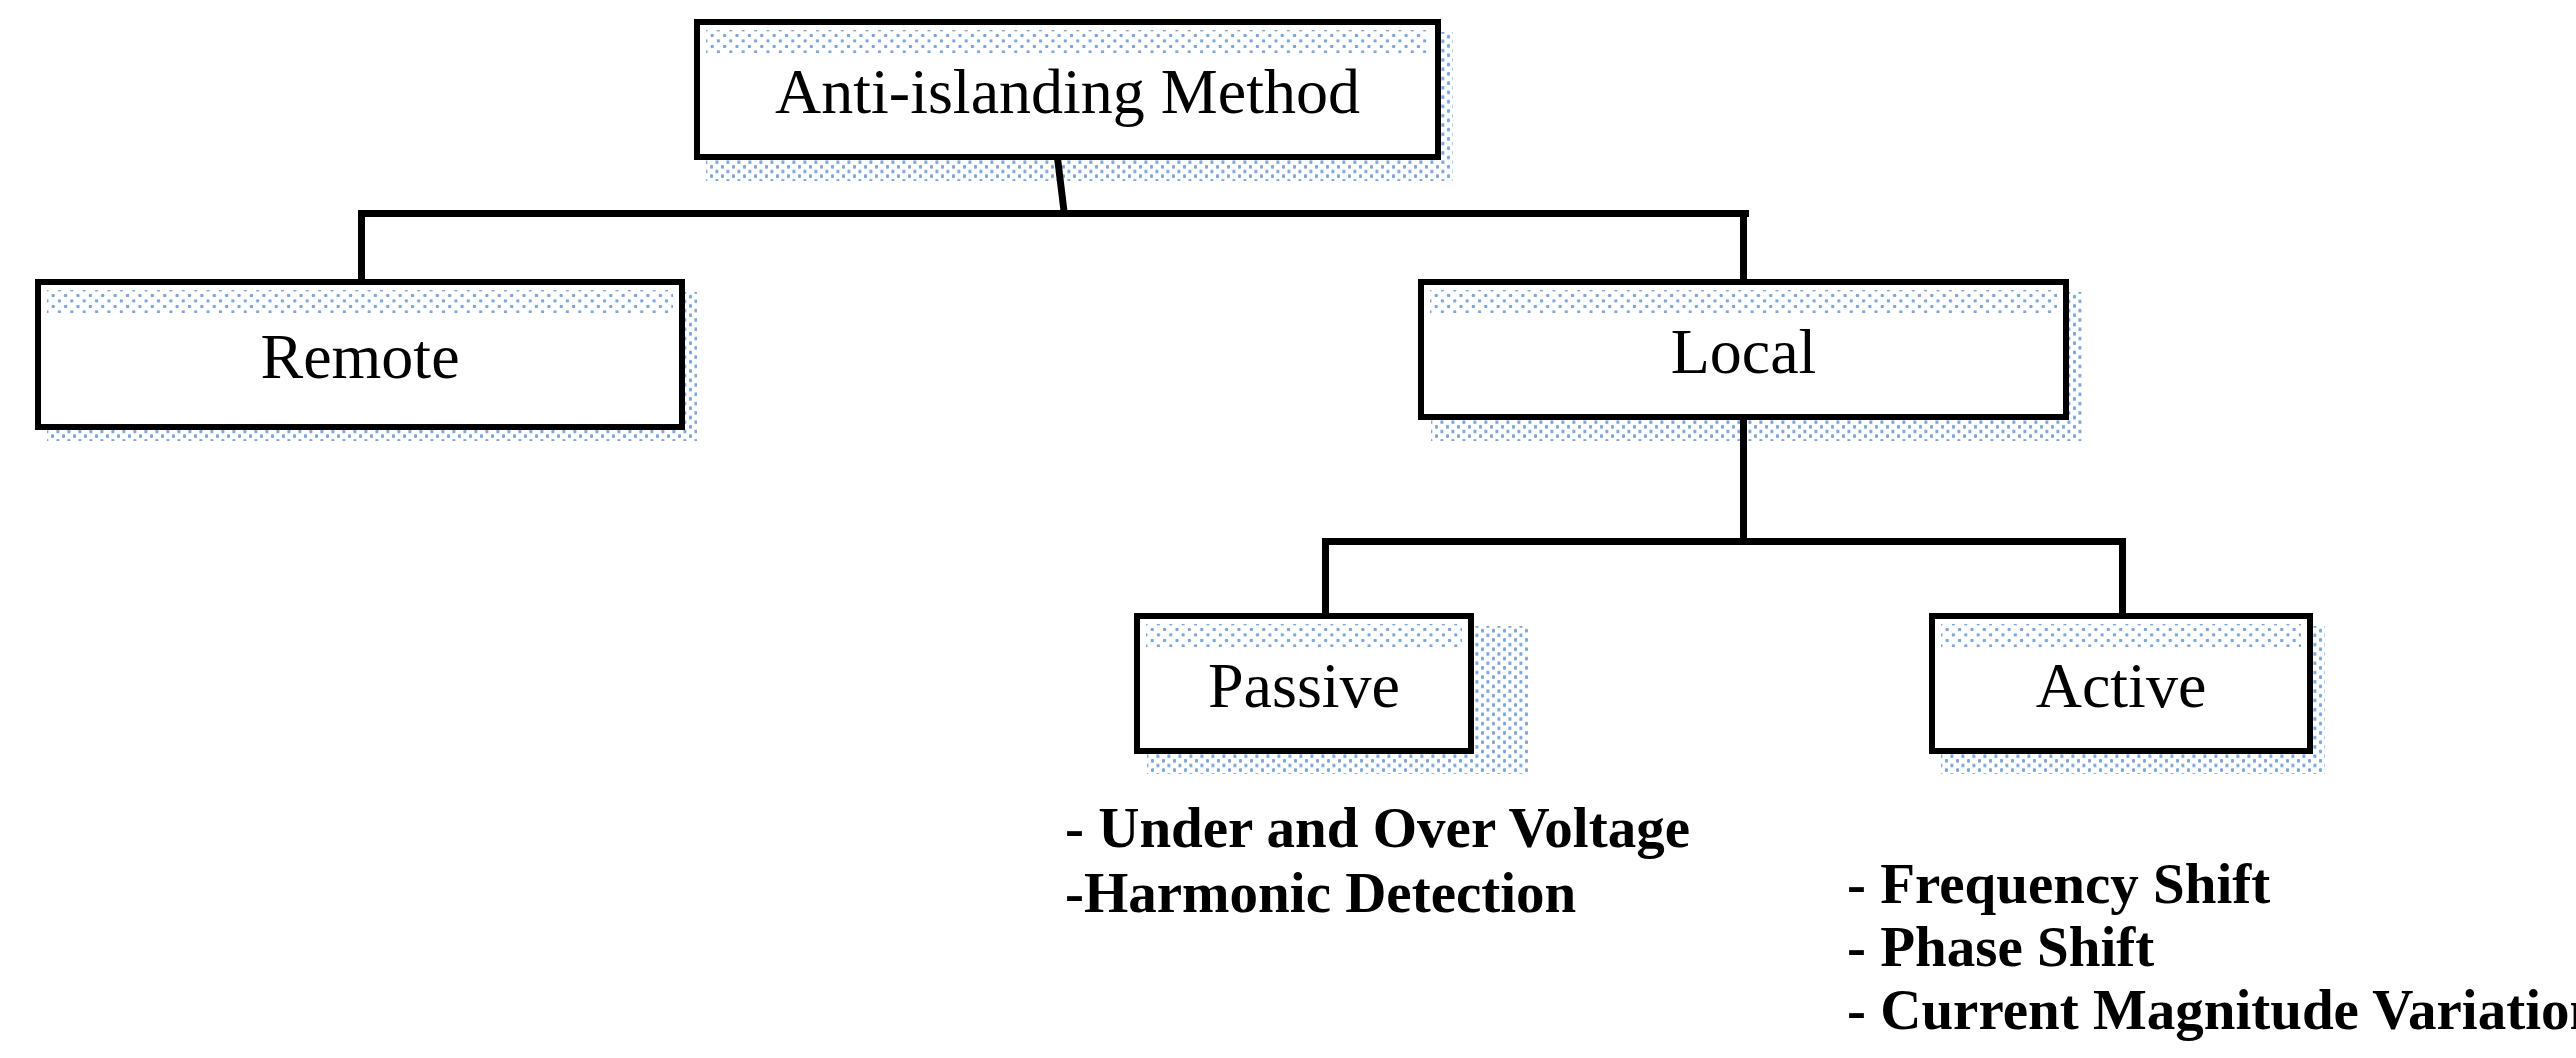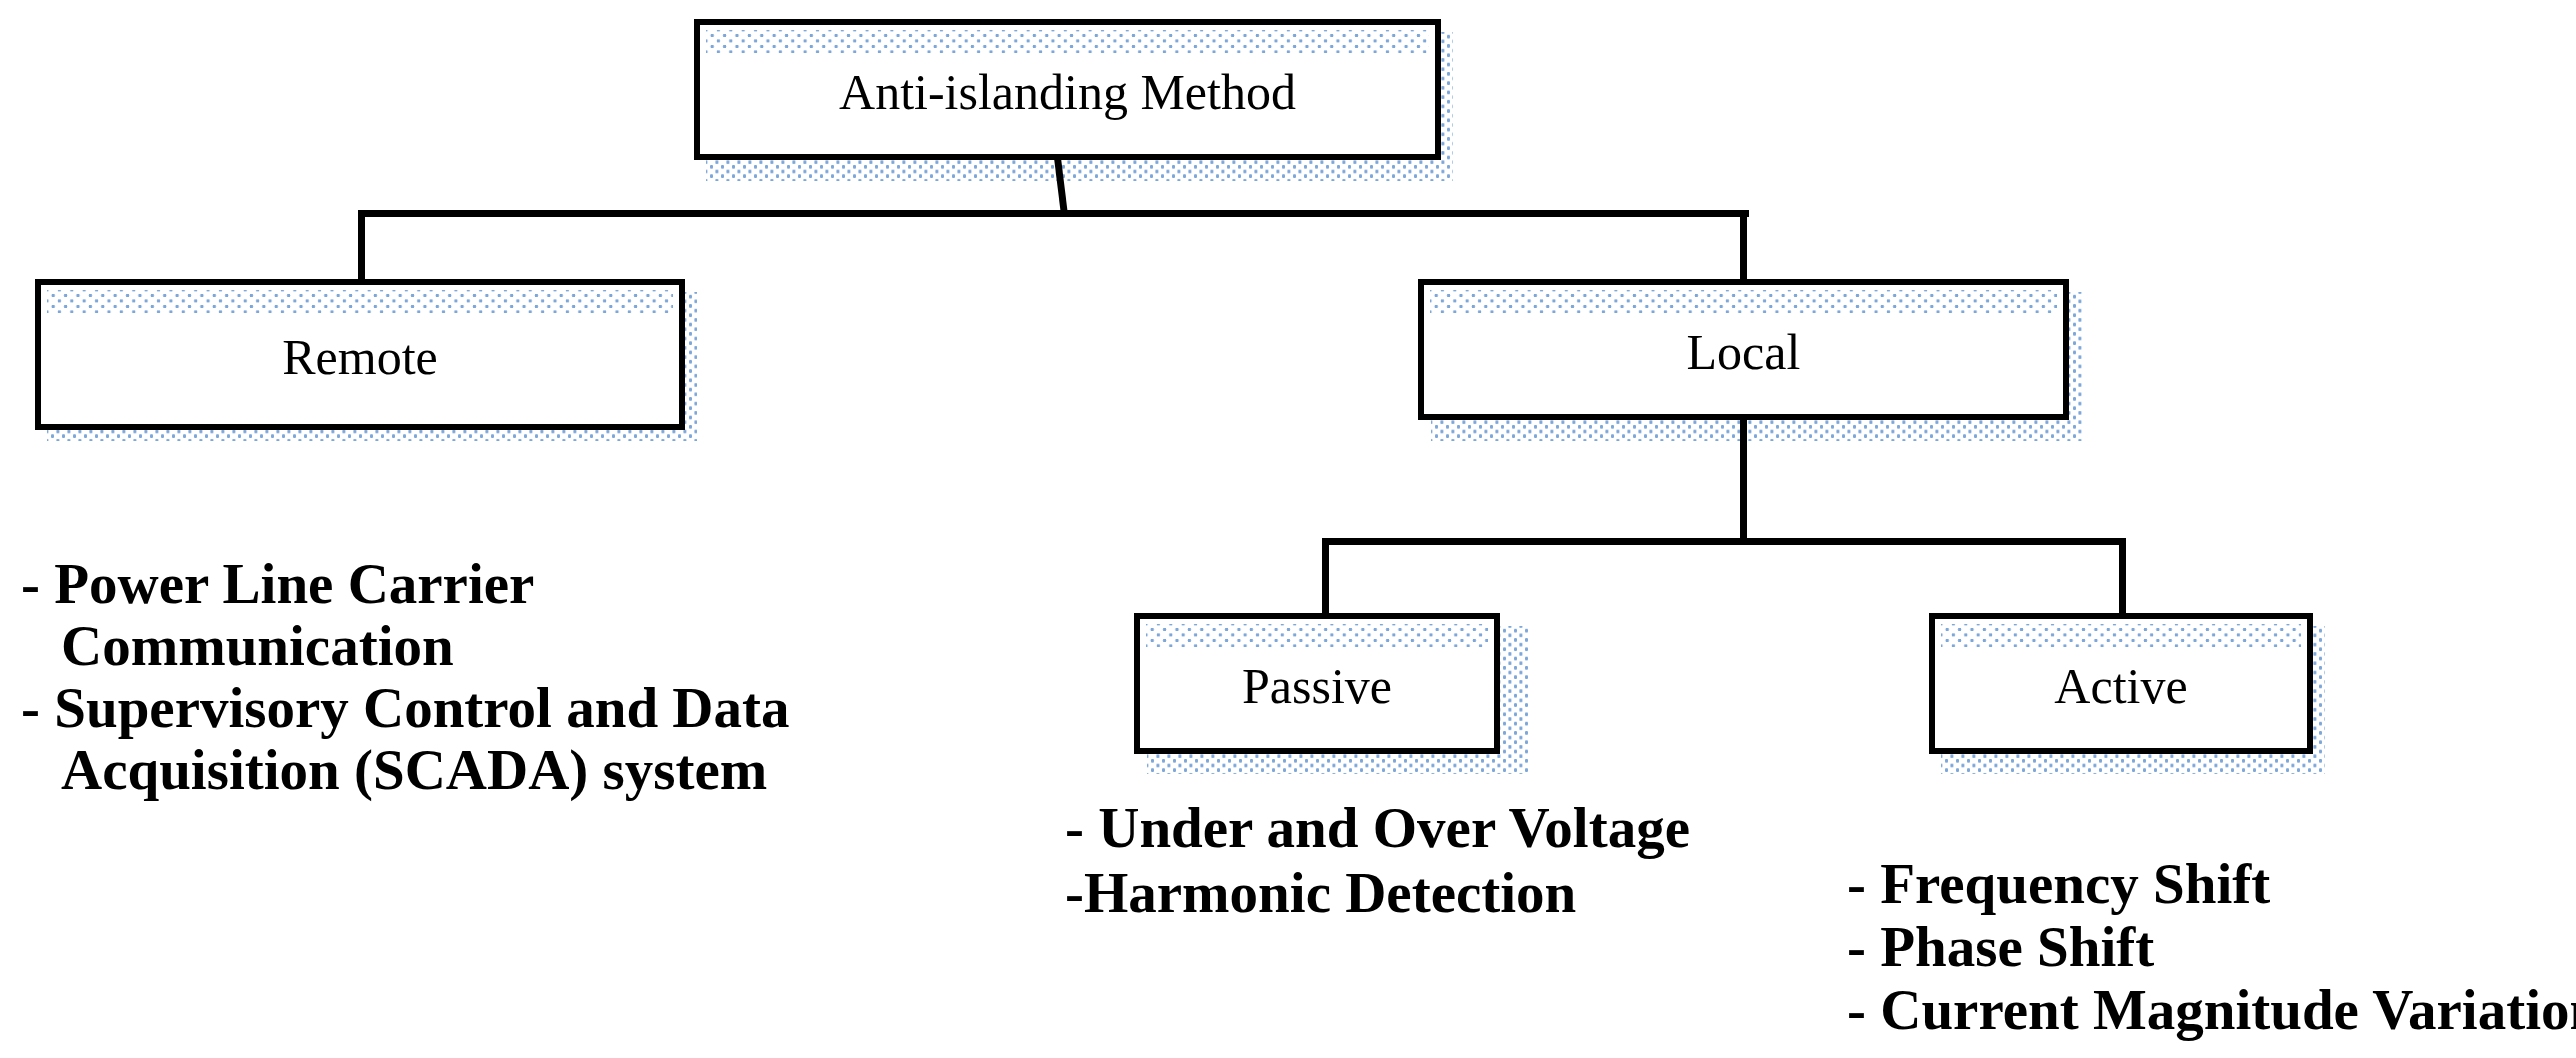--- a/index.html
+++ b/index.html
@@ -25,21 +25,21 @@
   
   .node{
     position:absolute;
     box-sizing:border-box;
     background:var(--box-fill);
     border:6.2px solid var(--box-border);
     display:flex; align-items:center; justify-content:center;
     z-index:2;
   }
   .node .label{
-    font-size:50px;
+    font-size:64px;
     line-height:1;
     white-space:nowrap;
     padding-top:4.7px;
   }
   
   .node::before{
     content:"";
     position:absolute;
     left:6.2px; right:6.2px; top:4.7px;
     height:23px;
@@ -60,21 +60,21 @@
     background-size:11px 9.3px,11px 9.3px;
     background-position:0 0,5.4px 4.7px;
     pointer-events:none;
   }
   #node-root    {left:694px;  top:19.4px;  width:747px; height:141px;}
   #shadow-root  {left:706px;  top:32px;  width:747px; height:149px;}
   #node-remote  {left:35px;   top:279px; width:650px; height:151px;}
   #shadow-remote{left:47px;   top:292px; width:650px; height:149px;}
   #node-local   {left:1418px; top:279px; width:651px; height:141px;}
   #shadow-local {left:1431px; top:292px; width:651px; height:149px;}
-  #node-passive {left:1134px; top:613px; width:366px; height:141px;}
+  #node-passive {left:1134px; top:613px; width:340px; height:141px;}
   #shadow-passive{left:1147px;top:626px; width:382px; height:148px;}
   #node-active  {left:1929px; top:613px; width:384px; height:141px;justify-content:center;}
   #shadow-active{left:1941px; top:626px; width:384px; height:148px;}
   
   .line{
     position:absolute;
     background:var(--line);
     z-index:3;
   }
   #conn-root-stub    {left:1054px; top:158px; width:7px;    height:56px;
@@ -130,26 +130,20 @@
   <div class="node" id="node-local">
     <span class="label">Local</span>
   </div>
   <div class="node" id="node-passive">
     <span class="label">Passive</span>
   </div>
   <div class="node" id="node-active">
     <span class="label">Active</span>
   </div>
 
-  <div class="method-list" id="list-remote">
-    <span class="list-line">- Power Line Carrier</span>
-    <span class="list-line indent">Communication</span>
-    <span class="list-line">- Supervisory Control and Data</span>
-    <span class="list-line indent">Acquisition (SCADA) system</span>
-  </div>
 
   <div class="method-list" id="list-passive">
     <span class="list-line">- Under and Over Voltage</span>
     <span class="list-line">-Harmonic Detection</span>
   </div>
 
   <div class="method-list" id="list-active">
     <span class="list-line">- Frequency Shift</span>
     <span class="list-line">- Phase Shift</span>
     <span class="list-line">- Current Magnitude Variation</span>

